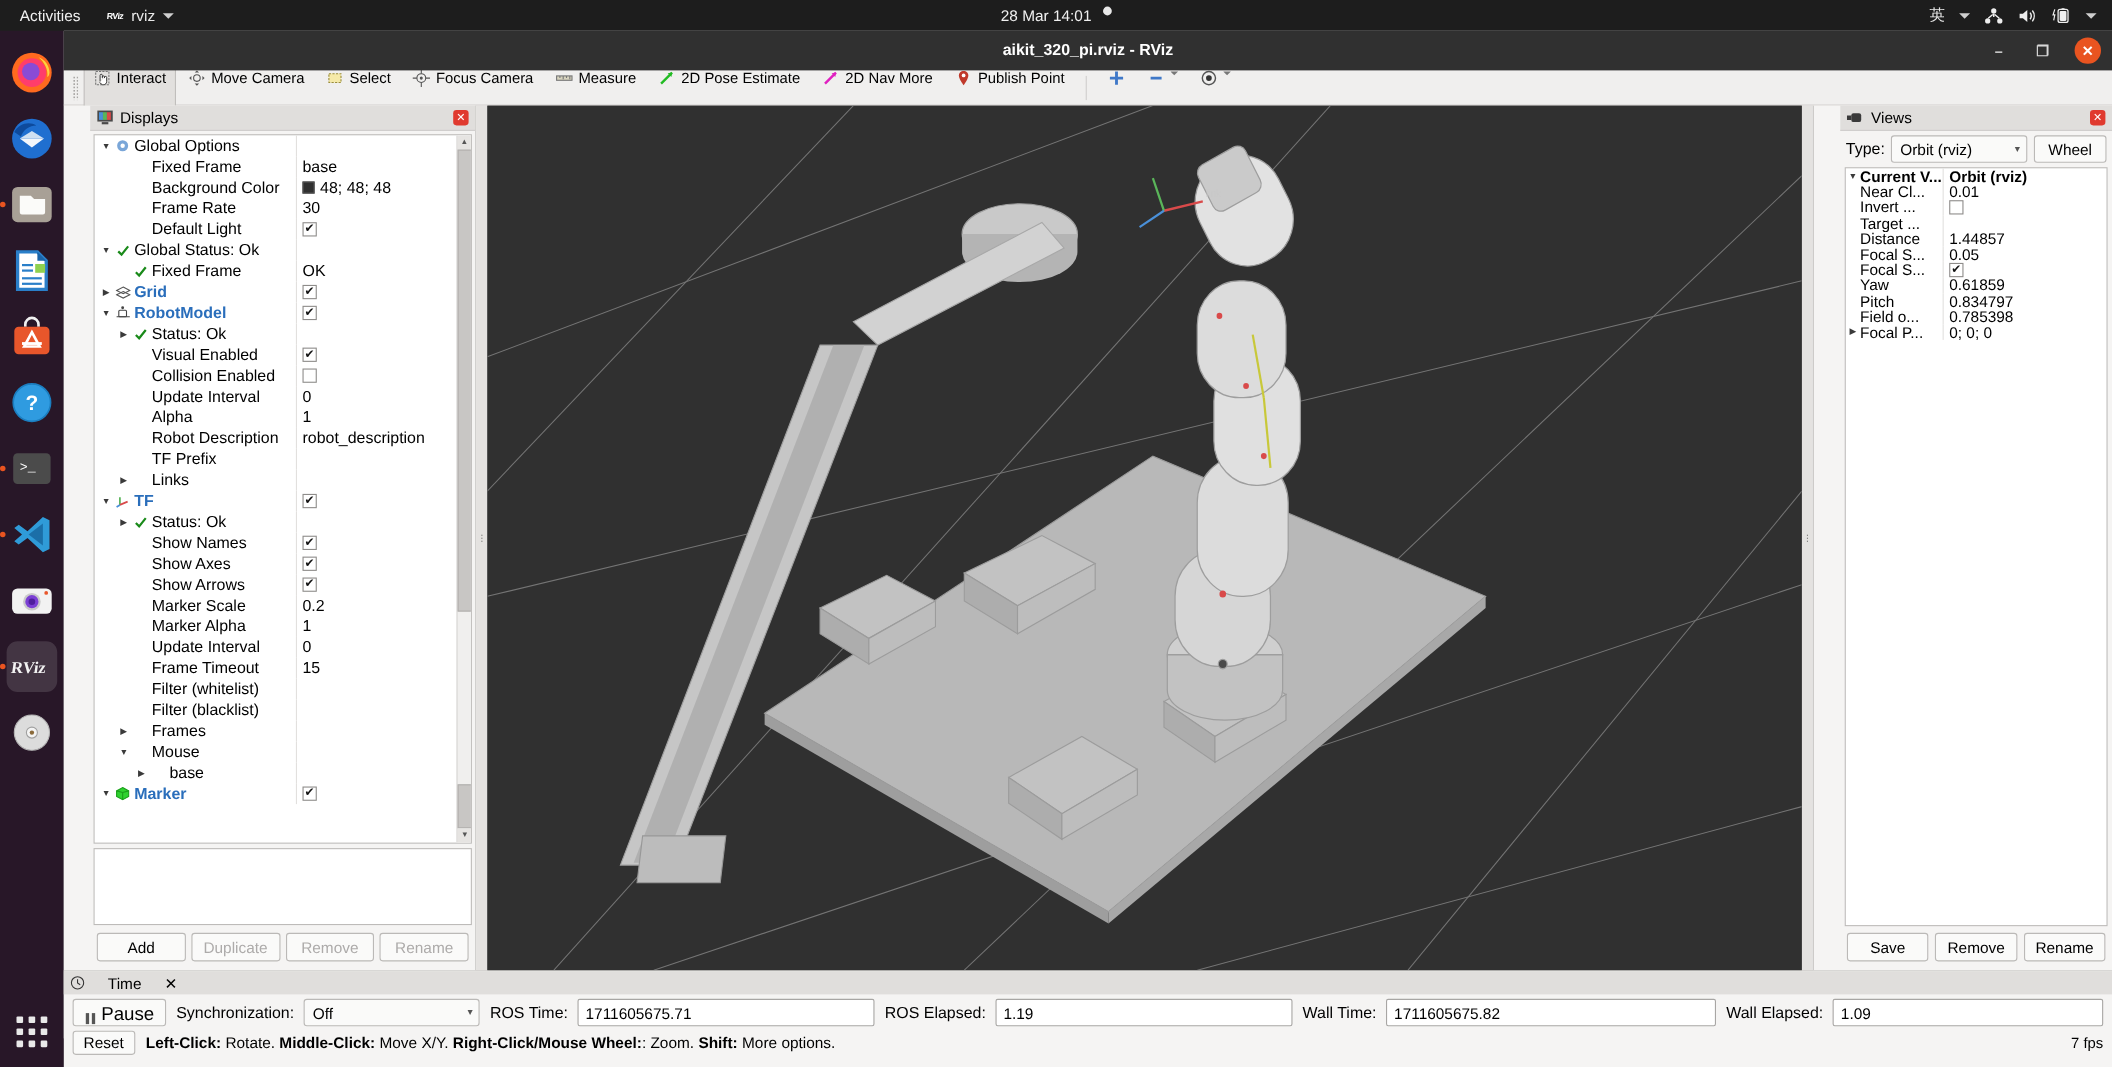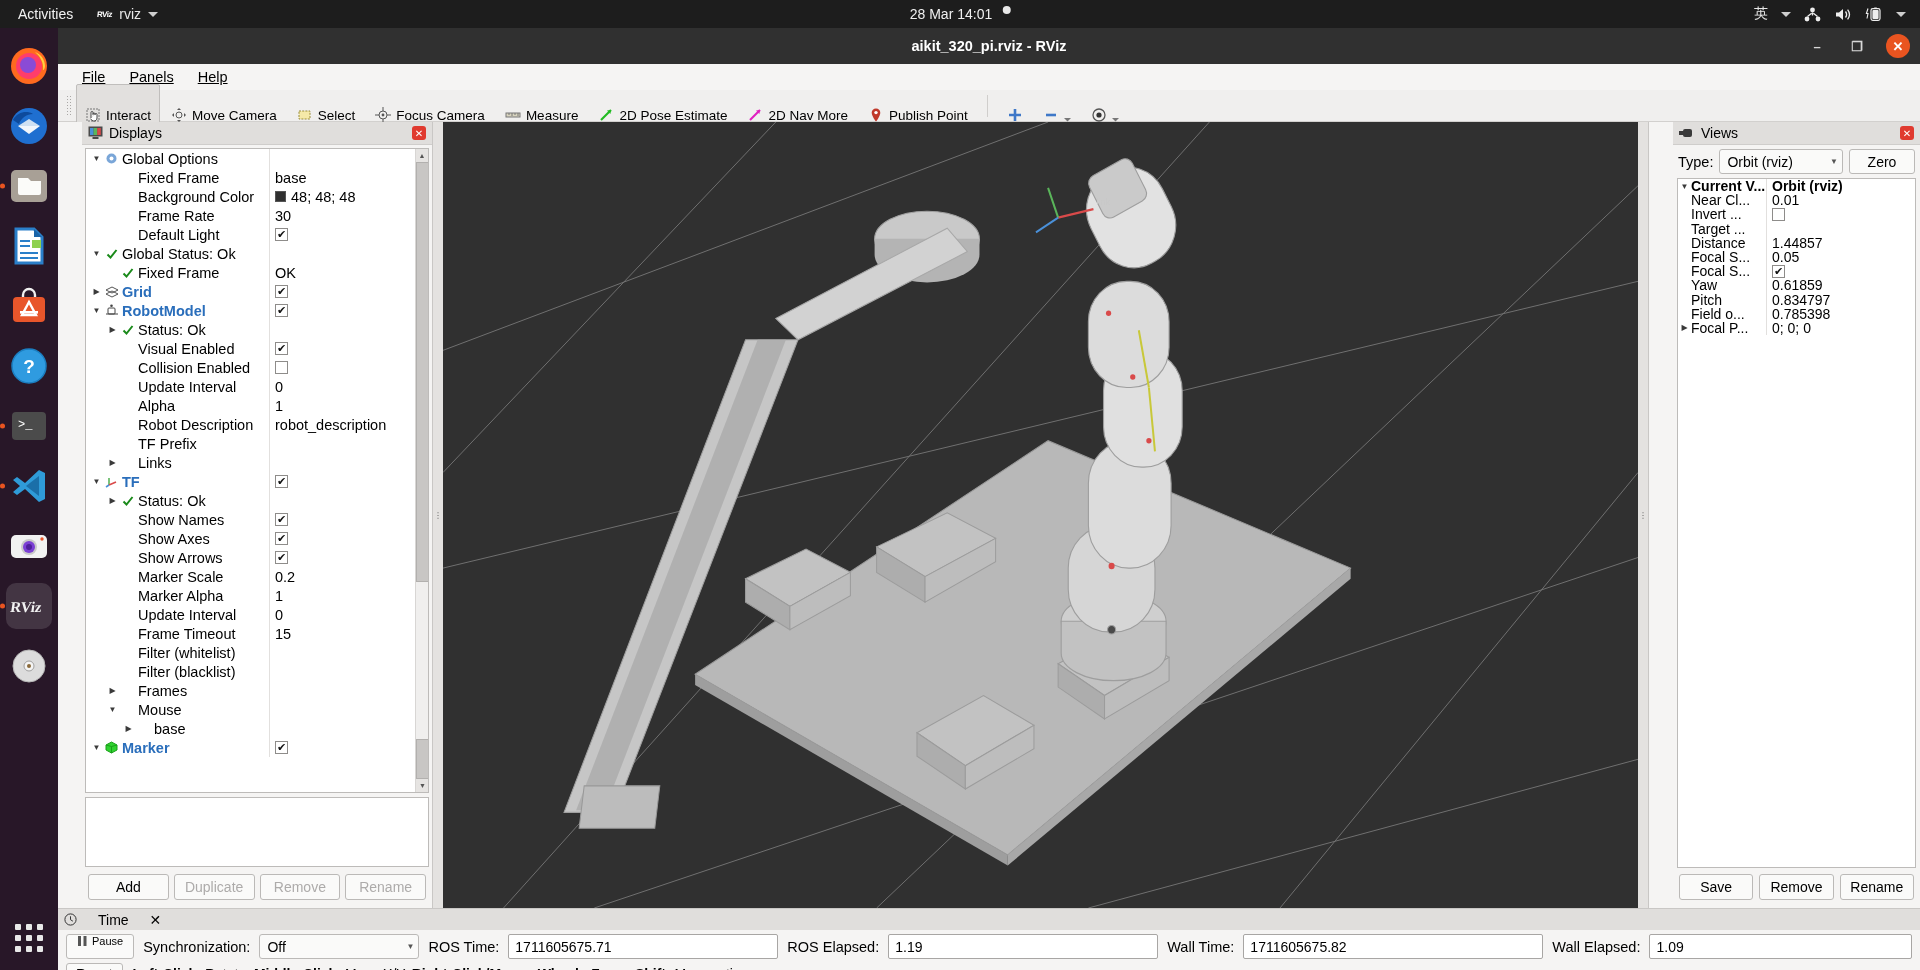--- a/index.html
+++ b/index.html
@@ -78,21 +78,21 @@
 
   .menubar { height:26px; background:#f5f4f3; display:flex; align-items:center; padding-left:14px; gap:4px; font-size:14.5px; }
   .menu-item { padding:2px 10px; }
   .menu-item u { text-decoration:underline; }
 
   .toolbar {
     height:32px; background:#f0efee; border-bottom:1px solid #d2d0ce;
     display:flex; align-items:center; padding-left:8px; gap:2px; font-size:13.5px;
   }
   .tool {
-    display:flex; align-items:flex-end; gap:5px; padding:4px 8px; height:44px;
+    display:flex; align-items:flex-start; gap:5px; padding:4px 8px; height:44px;
     border:1px solid transparent; border-radius:2px; white-space:nowrap;
   }
   .tool.sel { background:#e2e0de; border:1px solid #c0bebc; }
   .grip { width:5px; height:22px; margin-right:3px;
     background-image: radial-gradient(#a9a7a5 1px, transparent 1px);
     background-size:3px 3px; }
   .sep { width:1px; height:22px; background:#d0cecc; margin:0 8px; }
 
   
   .body-row { display:flex; height:calc(942px - 36px - 26px - 32px - 62px); }
@@ -155,21 +155,21 @@
   .vname { width:88px; display:flex; align-items:center; white-space:nowrap; overflow:hidden; justify-content:flex-start; padding-right:5px;}
   .vname.hdr { justify-content:flex-start; font-weight:bold; }
   .vval { flex:1; padding-left:5px; border-left:1px solid #e2e0de; height:14.2px; display:flex; align-items:center; white-space:nowrap;}
   .vval.hdr { font-weight:bold; }
   .vbtn-row { display:flex; gap:6px; padding:6px 6px 8px 6px; }
 
   
   .time-panel { height:62px; background:#f5f4f3; border-top:1px solid #c9c7c5; }
   .time-title { height:21px; background:#e0dedc; display:flex; align-items:center; padding:0 6px; gap:21px; font-size:14px; position:relative;}
   .time-row { display:flex; align-items:center; gap:9px; padding:4px 8px 0 8px; font-size:14.5px;}
-  .pause-btn { display:flex;align-items:flex-start;gap:4px; height:25px; border:1px solid #bbb9b7; background:#fafaf9; border-radius:3px; padding:0 10px; font-size:11px;}
+  .pause-btn { display:flex;align-items:flex-end;gap:4px; height:25px; border:1px solid #bbb9b7; background:#fafaf9; border-radius:3px; padding:0 10px; font-size:17px;}
   .tfield { height:25px; border:1px solid #a8a6a4; background:#fff; border-radius:2px; padding:0 6px; display:flex; align-items:center; font-size:14px;}
   .status-row { display:flex; align-items:center; gap:10px; padding:4px 8px 0 8px; font-size:14px; }
   .reset-btn { height:22px; border:1px solid #bbb9b7; background:#fafaf9; border-radius:3px; padding:0 9px; display:flex;align-items:center; font-size:14px;}
   .fps { margin-left:auto; font-size:13.5px; }
   b.k { font-weight:bold; }
 </style>
 </head>
 <body>
 
 <div class="screen">
@@ -333,25 +333,20 @@
 
     <div class="titlebar">
       <span>aikit_320_pi.rviz - RViz</span>
       <span class="wbtns">
         <span class="wbtn">–</span>
         <span class="wbtn">❐</span>
         <span class="wbtn close">✕</span>
       </span>
     </div>
 
-    <div class="menubar">
-      <span class="menu-item"><u>File</u></span>
-      <span class="menu-item"><u>Panels</u></span>
-      <span class="menu-item"><u>Help</u></span>
-    </div>
 
     <div class="toolbar">
       <span class="grip"></span>
 
       <span class="tool sel">
         <svg width="16" height="16" viewBox="0 0 16 16">
             <rect x="2" y="2" width="12" height="12" fill="none" stroke="#777" stroke-dasharray="2 1"></rect>
             <path d="M6 11V5.5a1 1 0 012 0V8m0-1a1 1 0 012 0v1m0-.5a1 1 0 012 0V11c0 2-1.5 3-3 3H8l-2.5-2" fill="#fff" stroke="#333" stroke-width="0.9"></path>
           </svg>
         <span>Interact</span>
@@ -906,21 +901,21 @@
           </svg>
           <span>Views</span>
           <span class="x">✕</span>
         </div>
         <div class="type-row">
           <span>Type:</span>
           <span class="combo">
             <span>Orbit (rviz)</span>
             <span class="ar">▼</span>
           </span>
-          <span class="zero-btn">Zero</span>
+          <span class="zero-btn">Wheel</span>
         </div>
         <div class="vtree" id="views-tree">
             <div class="vrow">
               <span class="vname hdr" style="justify-content: flex-start;">
                 <span class="arrow">▼</span>
                 <span>Current V...</span>
               </span>
               <span class="vval hdr">
                 <span>Orbit (rviz)</span>
               </span>

